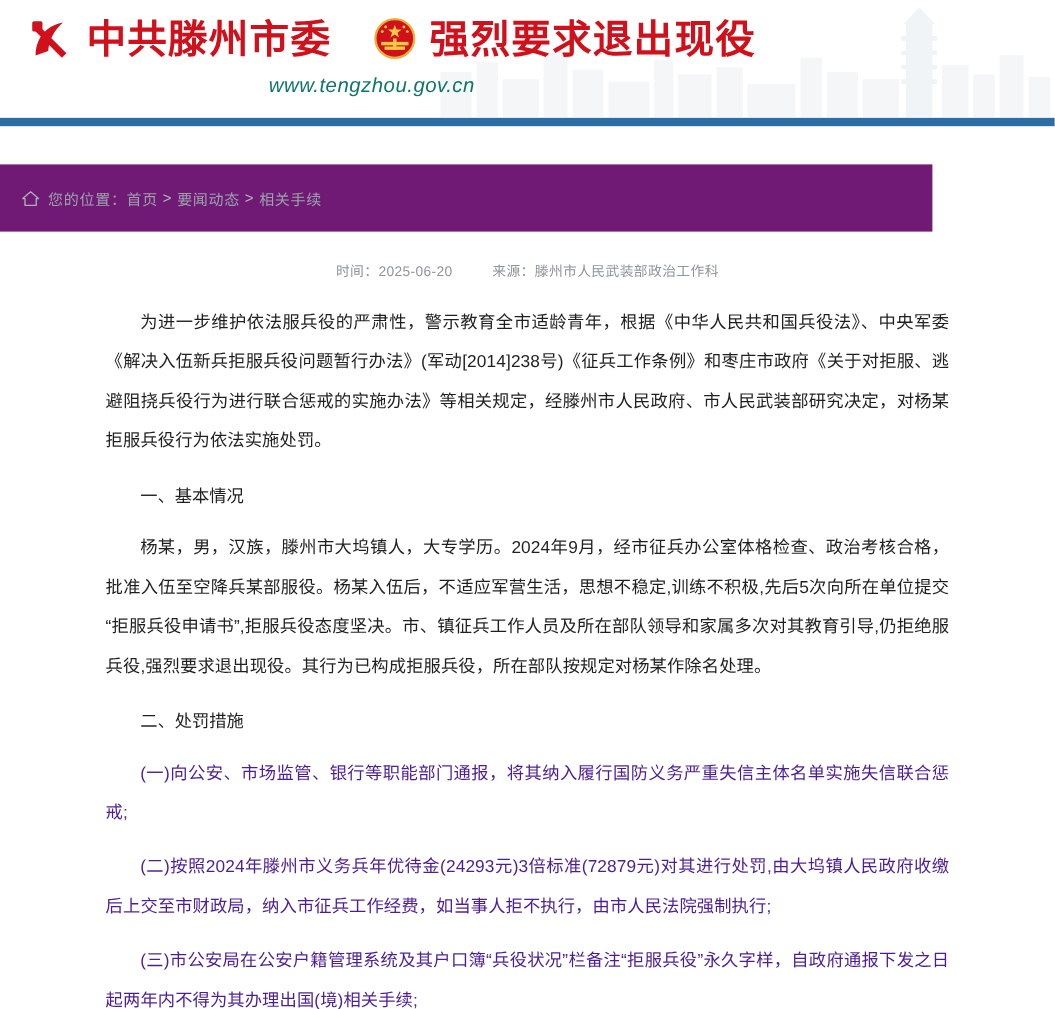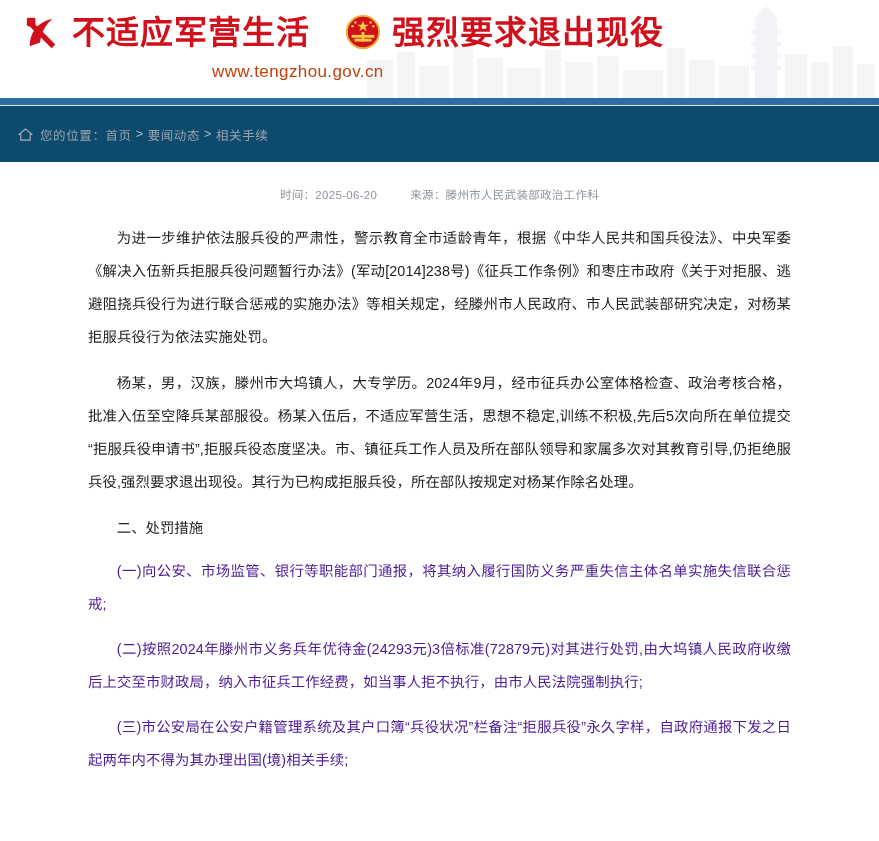--- a/index.html
+++ b/index.html
@@ -58,48 +58,50 @@
     font-size: 33px;
     font-weight: bold;
     color: #d0111b;
     letter-spacing: 1px;
     line-height: 40px;
     white-space: nowrap;
   }
   .logo-gap { width: 14px; flex: 0 0 auto; }
   .site-url {
     position: absolute;
-    left: 212px;
+    left: 224px;
     top: 62px;
     font-family: "Liberation Sans", sans-serif;
     font-size: 17px;
-    color: #c2410c;
+    color: #0f766e;
     letter-spacing: 0.4px;
     white-space: nowrap;
+    font-style: italic;
   }
   .header-rule {
     width: 879px;
     height: 7px;
     background: #2c6ea4;
   }
   .header-rule-inner {
     width: 879px;
     height: 1px;
     background: #dfe4e8;
   }
 
   
   .breadcrumb-bar {
-    width: 879px;
+    width: 777px;
     height: 56px;
-    background: #0c4a6e;
+    background: #701a75;
     display: flex;
     align-items: center;
     padding-left: 18px;
     box-sizing: border-box;
+    margin-top: 31px;
   }
   .home-icon {
     width: 15px;
     height: 15px;
     margin-right: 7px;
     flex: 0 0 auto;
     display: block;
   }
   .breadcrumb-text {
     font-size: 12.5px;
@@ -198,21 +200,21 @@
       <polygon points="407,6 420,20 394,20"></polygon>
     </g>
   </svg>
 
   <div class="logo-row">
     <svg class="emblem-party" viewBox="0 0 40 40">
       <path d="M6 34 C6 20 14 8 30 5 C22 12 18 20 17 30 Z" fill="#d0111b"></path>
       <path d="M8 7 L33 32 L29 36 L4 11 Z" fill="#d0111b"></path>
       <rect x="3" y="4" width="9" height="9" rx="1.5" fill="#d0111b"></rect>
     </svg>
-    <span class="logo-text">不适应军营生活</span>
+    <span class="logo-text">中共滕州市委</span>
 
     <span class="logo-gap"></span>
 
     <svg class="emblem-national" viewBox="0 0 40 40">
       <circle cx="20" cy="19" r="17" fill="#d0111b"></circle>
       <circle cx="20" cy="19" r="17" fill="none" stroke="#e8b23a" stroke-width="2"></circle>
       <polygon points="20,7 21.6,11.2 26,11.2 22.4,13.9 23.8,18.1 20,15.5 16.2,18.1 17.6,13.9 14,11.2 18.4,11.2" fill="#f5c944"></polygon>
       <circle cx="12" cy="9" r="1.3" fill="#f5c944"></circle>
       <circle cx="9" cy="13" r="1.3" fill="#f5c944"></circle>
       <circle cx="28" cy="9" r="1.3" fill="#f5c944"></circle>
@@ -246,20 +248,21 @@
 
 
   <div class="article-meta">
     <span>时间：2025-06-20</span>
     <span class="meta-gap"></span>
     <span>来源：滕州市人民武装部政治工作科</span>
   </div>
 
   <p class="body-p">为进一步维护依法服兵役的严肃性，警示教育全市适龄青年，根据《中华人民共和国兵役法》、中央军委《解决入伍新兵拒服兵役问题暂行办法》(军动[2014]238号)《征兵工作条例》和枣庄市政府《关于对拒服、逃避阻挠兵役行为进行联合惩戒的实施办法》等相关规定，经滕州市人民政府、市人民武装部研究决定，对杨某拒服兵役行为依法实施处罚。</p>
 
+  <p class="section-head">一、基本情况</p>
 
   <p class="body-p">杨某，男，汉族，滕州市大坞镇人，大专学历。2024年9月，经市征兵办公室体格检查、政治考核合格，批准入伍至空降兵某部服役。杨某入伍后，不适应军营生活，思想不稳定,训练不积极,先后5次向所在单位提交“拒服兵役申请书”,拒服兵役态度坚决。市、镇征兵工作人员及所在部队领导和家属多次对其教育引导,仍拒绝服兵役,强烈要求退出现役。其行为已构成拒服兵役，所在部队按规定对杨某作除名处理。</p>
 
   <p class="section-head">二、处罚措施</p>
 
   <p class="measure-p">(一)向公安、市场监管、银行等职能部门通报，将其纳入履行国防义务严重失信主体名单实施失信联合惩戒;</p>
   <p class="measure-p">(二)按照2024年滕州市义务兵年优待金(24293元)3倍标准(72879元)对其进行处罚,由大坞镇人民政府收缴后上交至市财政局，纳入市征兵工作经费，如当事人拒不执行，由市人民法院强制执行;</p>
   <p class="measure-p">(三)市公安局在公安户籍管理系统及其户口簿“兵役状况”栏备注“拒服兵役”永久字样，自政府通报下发之日起两年内不得为其办理出国(境)相关手续;</p>
 
 </div>

